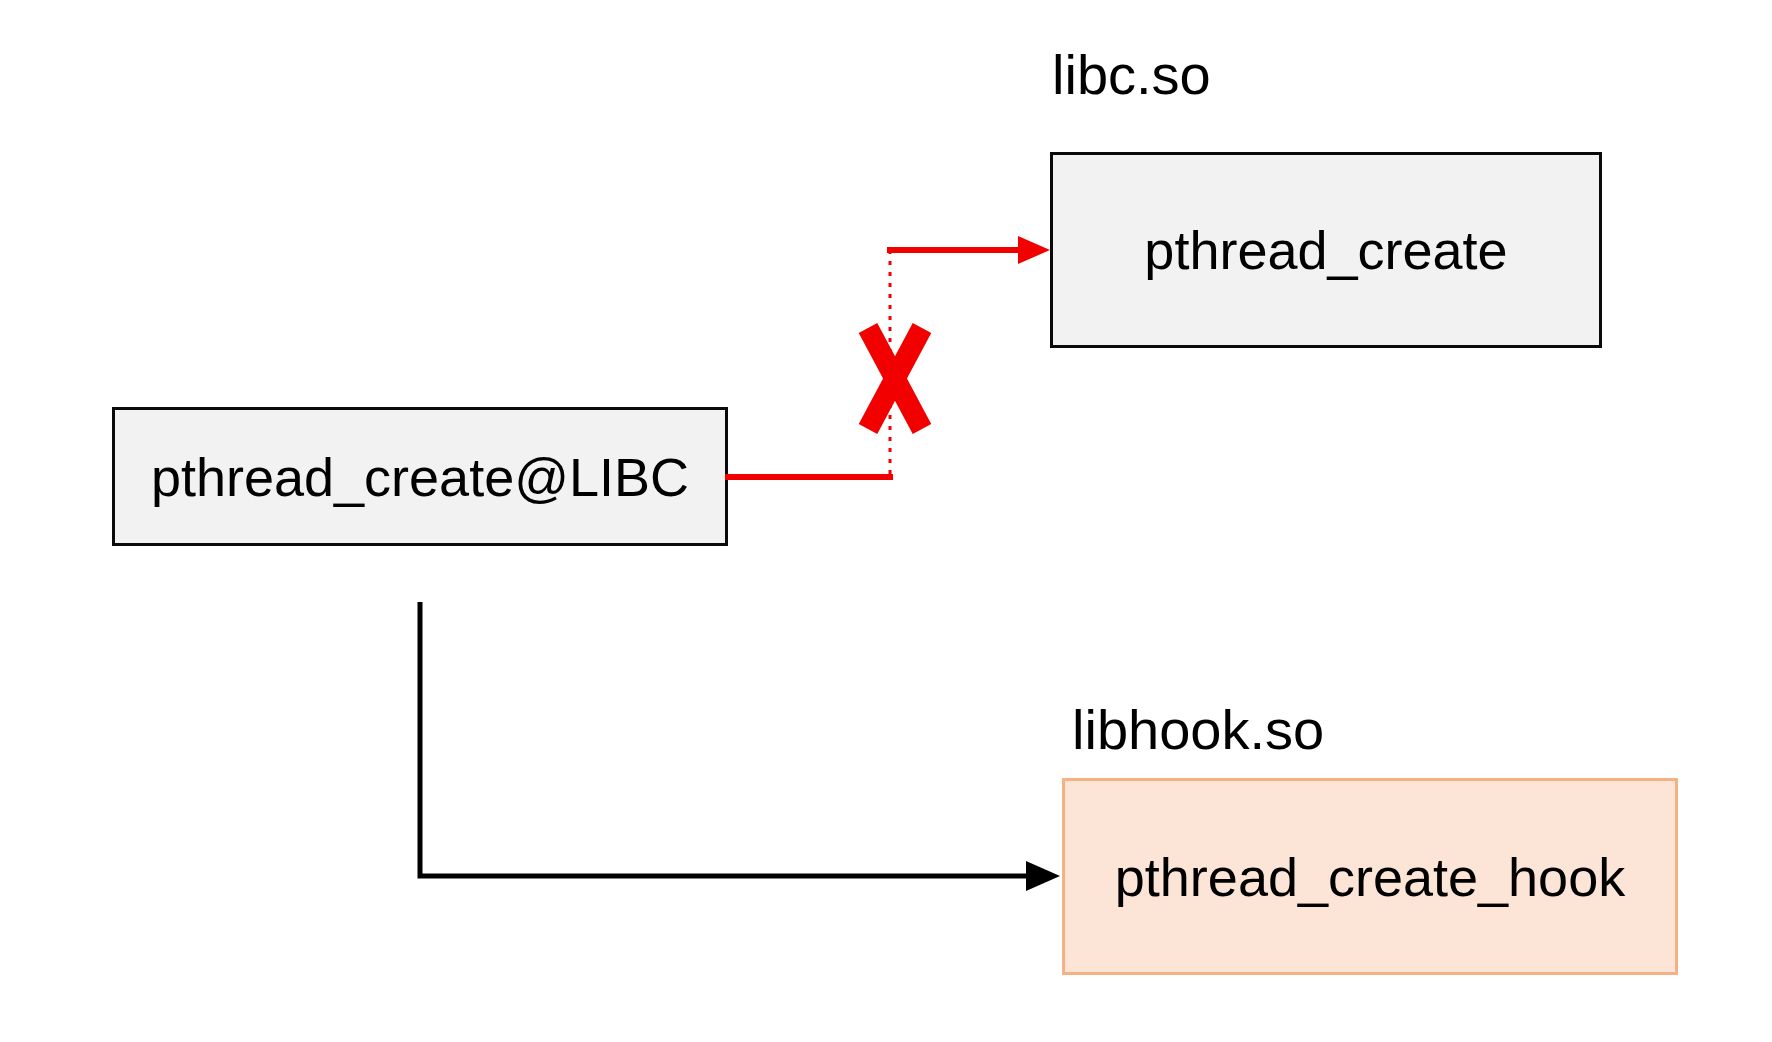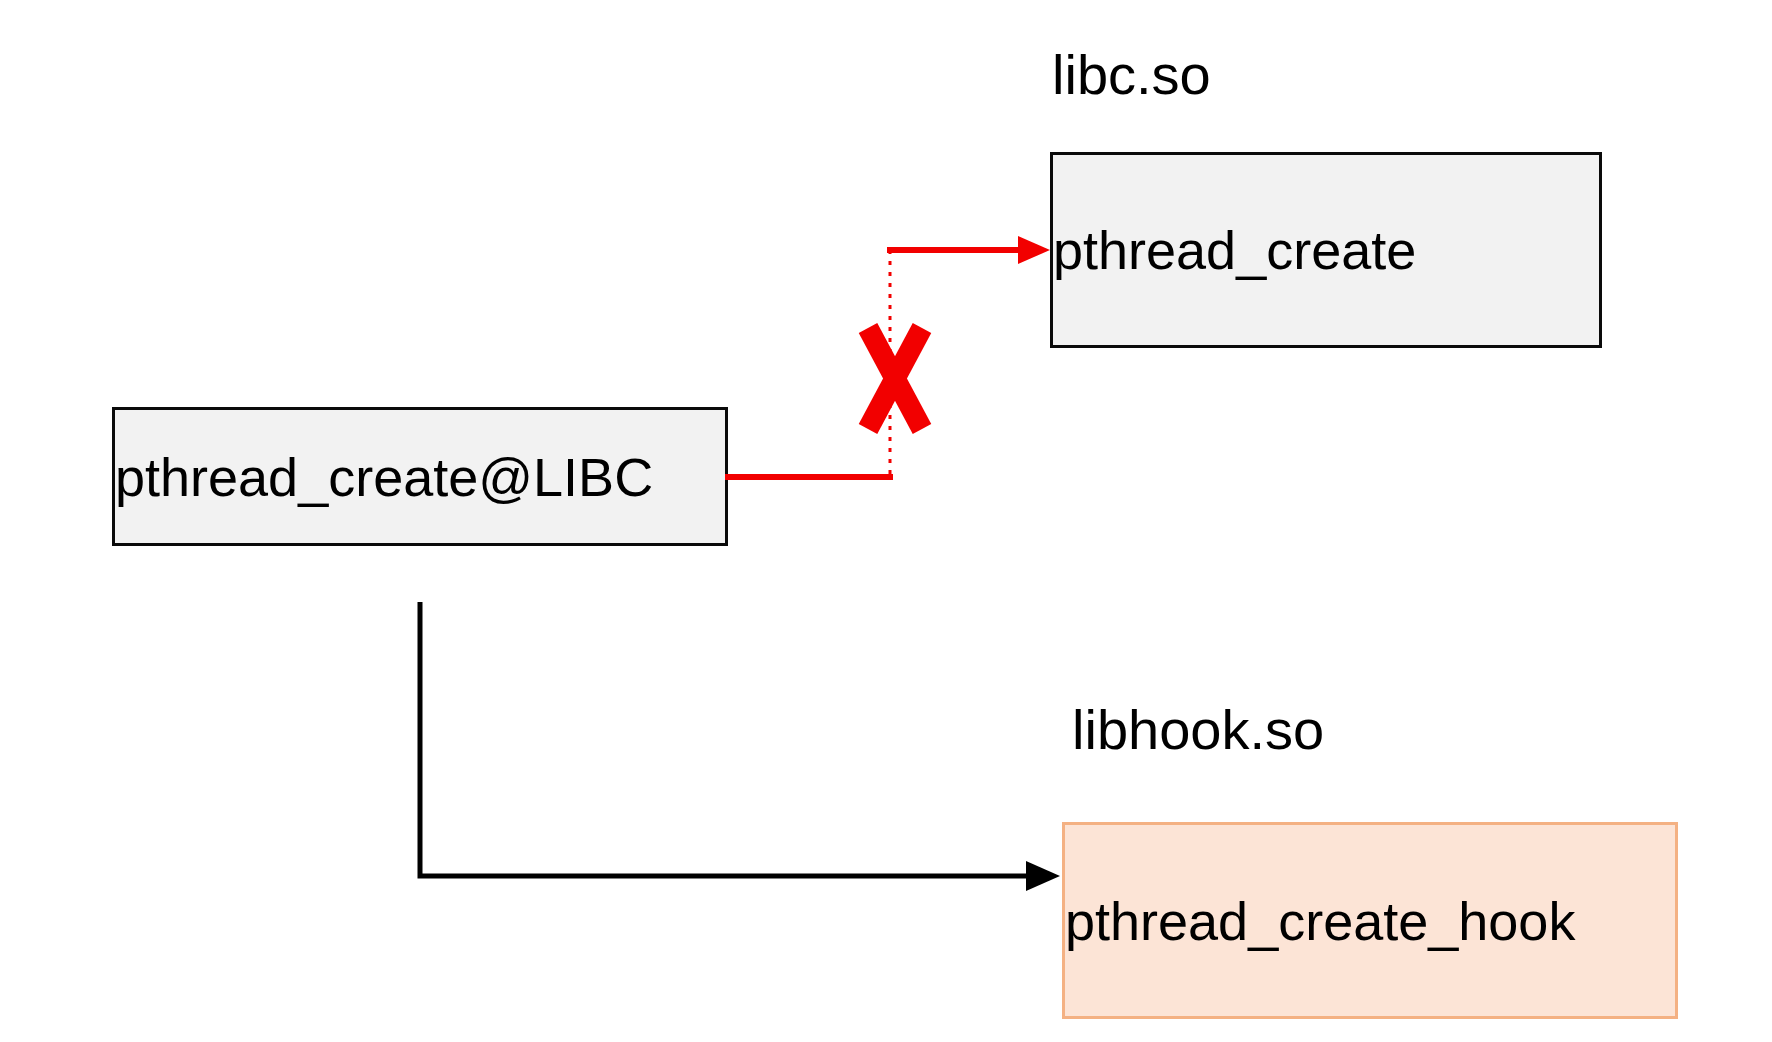--- a/index.html
+++ b/index.html
@@ -30,37 +30,38 @@
     font-size: 56px;
     line-height: 60px;
     color: var(--text);
     white-space: nowrap;
     text-align: center;
   }
   .node-box {
     position: absolute;
     display: flex;
     align-items: center;
+    justify-content: center;
   }
   .node-box .node-label {
     font-size: 54px;
     white-space: nowrap;
     color: var(--text);
   }
   .box-gray {
     background: var(--box-fill-gray);
     border: 3px solid var(--box-border-dark);
   }
   .box-peach {
     background: var(--box-fill-peach);
     border: 3px solid var(--box-border-orange);
   }
   #box-libart  { left: 112px;  top: 407px; width: 616px; height: 139px; }
   #box-libc    { left: 1050px; top: 152px; width: 552px; height: 196px; }
-  #box-libhook { left: 1062px; top: 778px; width: 616px; height: 197px; margin-top: 44px; }
+  #box-libhook { left: 1062px; top: 778px; width: 616px; height: 197px; }
   #title-libart  { left: 131px;  top: 290px; }
   #title-libc    { left: 1052px; top: 45px;  }
   #title-libhook { left: 1072px; top: 700px; }
   svg.connector-layer {
     position: absolute;
     left: 0; top: 0;
     width: 1772px;
     height: 1042px;
     pointer-events: none;
   }

